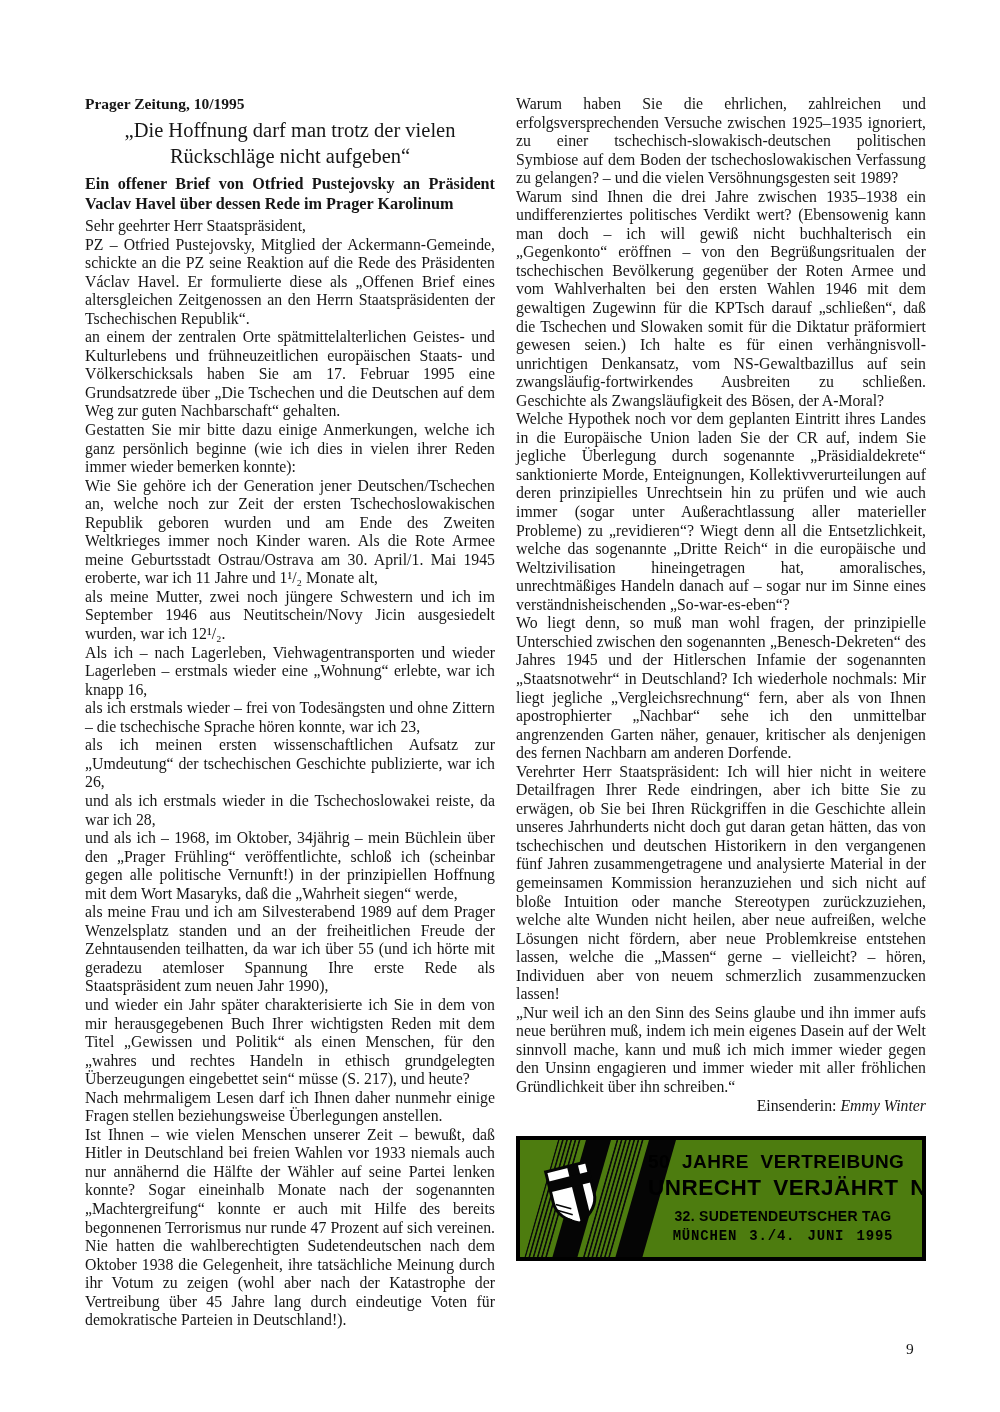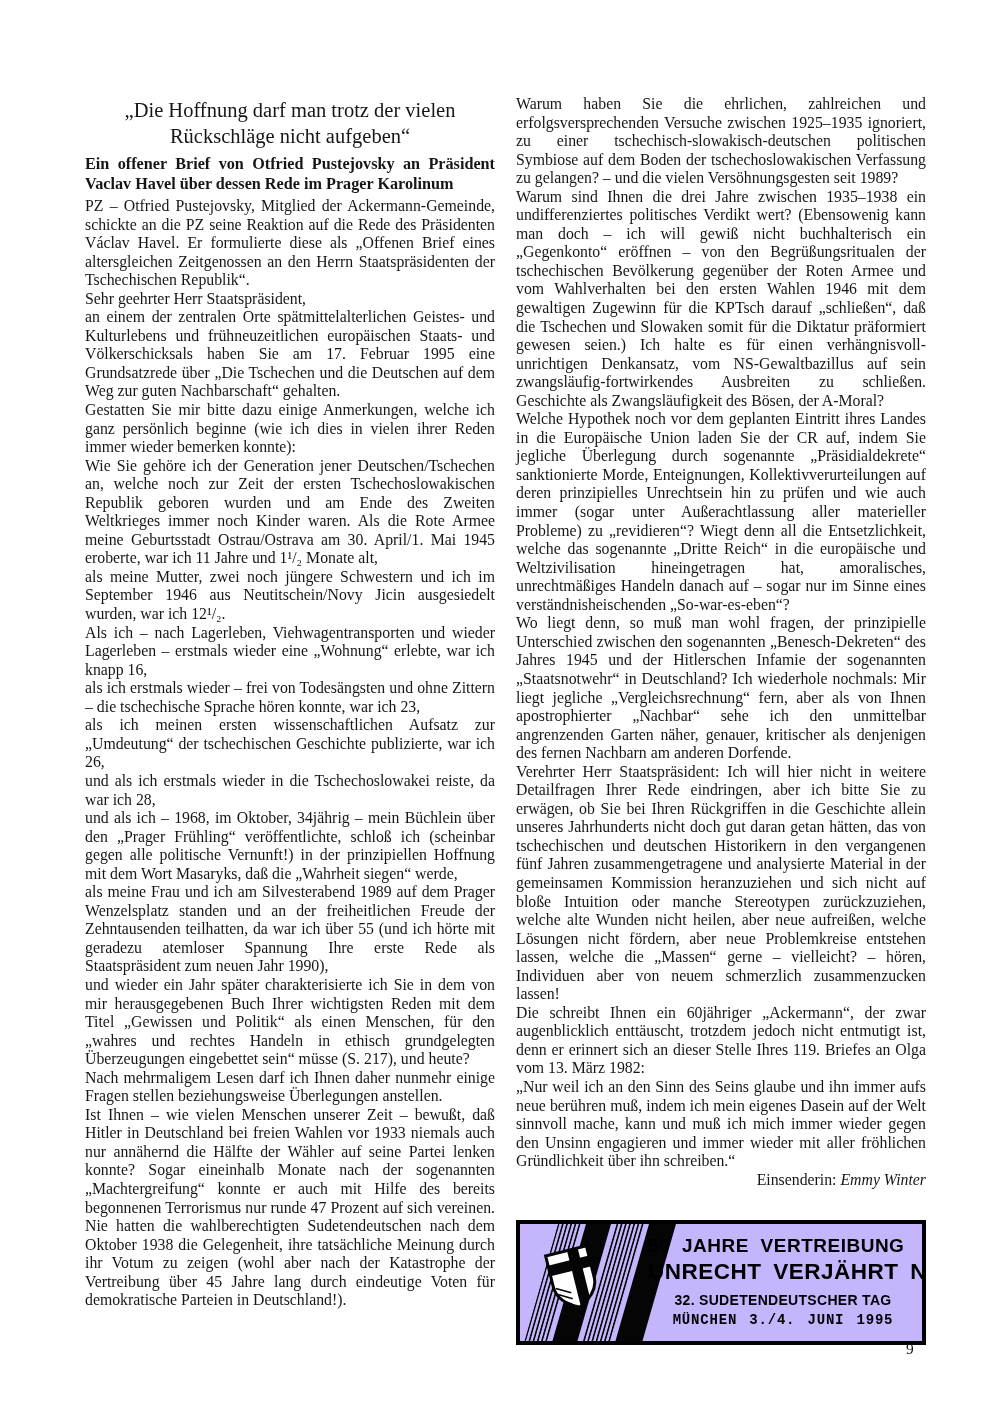--- a/index.html
+++ b/index.html
@@ -33,26 +33,26 @@
     font-size:15.8px; line-height:18.55px;
     text-align:justify; margin:0;
   }
   .signature {
     font-size:15.8px; line-height:18.55px;
     text-align:right; margin:0;
   }
   .signature .sig-name { font-style:italic; }
   
   .ad-box {
-    margin-top:31px;
+    margin-top:21px;
     height:117px;
     border:4px solid #000;
     position:relative;
     overflow:hidden;
-    background:#c4b5fd;
+    background:#4d7c0f;
   }
   .ad-art { position:absolute; left:0; top:0; height:117px; width:175px; }
   .ad-text {
     position:absolute; left:128px; right:4px; top:0;
     text-align:center;
     font-family:"Liberation Sans", sans-serif;
     font-weight:bold; color:#000;
   }
   .ad-line1 { font-size:19px; letter-spacing:0.5px; word-spacing:6px; margin-top:11px; white-space:nowrap; padding-right:34px; }
   .ad-line2 { font-size:22.5px; letter-spacing:0.5px; word-spacing:5px; margin-top:2px; white-space:nowrap; }
@@ -63,24 +63,25 @@
     font-size:15.5px;
   }
 </style>
 </head>
 <body>
 
 <div class="page">
   <div class="columns">
 
     <div class="col">
+      <p class="kicker">Prager Zeitung, 10/1995</p>
       <h1 class="headline">„Die Hoffnung darf man trotz der vielen Rückschläge nicht aufgeben“</h1>
       <p class="subhead">Ein offener Brief von Otfried Pustejovsky an Präsident Vaclav Havel über dessen Rede im Prager Karolinum</p>
+      <p class="body">Sehr geehrter Herr Staatspräsident,</p>
       <p class="body">PZ – Otfried Pustejovsky, Mitglied der Ackermann-Gemeinde, schickte an die PZ seine Reaktion auf die Rede des Präsidenten Václav Havel. Er formulierte diese als „Offenen Brief eines altersgleichen Zeitgenossen an den Herrn Staatspräsidenten der Tschechischen Republik“.</p>
-      <p class="body">Sehr geehrter Herr Staatspräsident,</p>
       <p class="body">an einem der zentralen Orte spätmittelalterlichen Geistes- und Kulturlebens und frühneuzeitlichen europäischen Staats- und Völkerschicksals haben Sie am 17. Februar 1995 eine Grundsatzrede über „Die Tschechen und die Deutschen auf dem Weg zur guten Nachbarschaft“ gehalten.</p>
       <p class="body">Gestatten Sie mir bitte dazu einige Anmerkungen, welche ich ganz persönlich beginne (wie ich dies in vielen ihrer Reden immer wieder bemerken konnte):</p>
       <p class="body">Wie Sie gehöre ich der Generation jener Deutschen/Tschechen an, welche noch zur Zeit der ersten Tschechoslowakischen Republik geboren wurden und am Ende des Zweiten Weltkrieges immer noch Kinder waren. Als die Rote Armee meine Geburtsstadt Ostrau/Ostrava am 30. April/1. Mai 1945 eroberte, war ich 11 Jahre und 1¹/₂ Monate alt,</p>
       <p class="body">als meine Mutter, zwei noch jüngere Schwestern und ich im September 1946 aus Neutitschein/Novy Jicin ausgesiedelt wurden, war ich 12¹/₂.</p>
       <p class="body">Als ich – nach Lagerleben, Viehwagentransporten und wieder Lagerleben – erstmals wieder eine „Wohnung“ erlebte, war ich knapp 16,</p>
       <p class="body">als ich erstmals wieder – frei von Todesängsten und ohne Zittern – die tschechische Sprache hören konnte, war ich 23,</p>
       <p class="body">als ich meinen ersten wissenschaftlichen Aufsatz zur „Umdeutung“ der tschechischen Geschichte publizierte, war ich 26,</p>
       <p class="body">und als ich erstmals wieder in die Tschechoslowakei reiste, da war ich 28,</p>
       <p class="body">und als ich – 1968, im Oktober, 34jährig – mein Büchlein über den „Prager Frühling“ veröffentlichte, schloß ich (scheinbar gegen alle politische Vernunft!) in der prinzipiellen Hoffnung mit dem Wort Masaryks, daß die „Wahrheit siegen“ werde,</p>
       <p class="body">als meine Frau und ich am Silvesterabend 1989 auf dem Prager Wenzelsplatz standen und an der freiheitlichen Freude der Zehntausenden teilhatten, da war ich über 55 (und ich hörte mit geradezu atemloser Spannung Ihre erste Rede als Staatspräsident zum neuen Jahr 1990),</p>
@@ -88,21 +89,20 @@
       <p class="body">Nach mehrmaligem Lesen darf ich Ihnen daher nunmehr einige Fragen stellen beziehungsweise Überlegungen anstellen.</p>
       <p class="body">Ist Ihnen – wie vielen Menschen unserer Zeit – bewußt, daß Hitler in Deutschland bei freien Wahlen vor 1933 niemals auch nur annähernd die Hälfte der Wähler auf seine Partei lenken konnte? Sogar eineinhalb Monate nach der sogenannten „Machtergreifung“ konnte er auch mit Hilfe des bereits begonnenen Terrorismus nur runde 47 Prozent auf sich vereinen. Nie hatten die wahlberechtigten Sudetendeutschen nach dem Oktober 1938 die Gelegenheit, ihre tatsächliche Meinung durch ihr Votum zu zeigen (wohl aber nach der Katastrophe der Vertreibung über 45 Jahre lang durch eindeutige Voten für demokratische Parteien in Deutschland!).</p>
     </div>
 
     <div class="col">
       <p class="body">Warum haben Sie die ehrlichen, zahlreichen und erfolgsversprechenden Versuche zwischen 1925–1935 ignoriert, zu einer tschechisch-slowakisch-deutschen politischen Symbiose auf dem Boden der tschechoslowakischen Verfassung zu gelangen? – und die vielen Versöhnungsgesten seit 1989?</p>
       <p class="body">Warum sind Ihnen die drei Jahre zwischen 1935–1938 ein undifferenziertes politisches Verdikt wert? (Ebensowenig kann man doch – ich will gewiß nicht buchhalterisch ein „Gegenkonto“ eröffnen – von den Begrüßungsritualen der tschechischen Bevölkerung gegenüber der Roten Armee und vom Wahlverhalten bei den ersten Wahlen 1946 mit dem gewaltigen Zugewinn für die KPTsch darauf „schließen“, daß die Tschechen und Slowaken somit für die Diktatur präformiert gewesen seien.) Ich halte es für einen verhängnisvoll-unrichtigen Denkansatz, vom NS-Gewaltbazillus auf sein zwangsläufig-fortwirkendes Ausbreiten zu schließen. Geschichte als Zwangsläufigkeit des Bösen, der A-Moral?</p>
       <p class="body">Welche Hypothek noch vor dem geplanten Eintritt ihres Landes in die Europäische Union laden Sie der CR auf, indem Sie jegliche Überlegung durch sogenannte „Präsidialdekrete“ sanktionierte Morde, Enteignungen, Kollektivverurteilungen auf deren prinzipielles Unrechtsein hin zu prüfen und wie auch immer (sogar unter Außerachtlassung aller materieller Probleme) zu „revidieren“? Wiegt denn all die Entsetzlichkeit, welche das sogenannte „Dritte Reich“ in die europäische und Weltzivilisation hineingetragen hat, amoralisches, unrechtmäßiges Handeln danach auf – sogar nur im Sinne eines verständnisheischenden „So-war-es-eben“?</p>
       <p class="body">Wo liegt denn, so muß man wohl fragen, der prinzipielle Unterschied zwischen den sogenannten „Benesch-Dekreten“ des Jahres 1945 und der Hitlerschen Infamie der sogenannten „Staatsnotwehr“ in Deutschland? Ich wiederhole nochmals: Mir liegt jegliche „Vergleichsrechnung“ fern, aber als von Ihnen apostrophierter „Nachbar“ sehe ich den unmittelbar angrenzenden Garten näher, genauer, kritischer als denjenigen des fernen Nachbarn am anderen Dorfende.</p>
       <p class="body">Verehrter Herr Staatspräsident: Ich will hier nicht in weitere Detailfragen Ihrer Rede eindringen, aber ich bitte Sie zu erwägen, ob Sie bei Ihren Rückgriffen in die Geschichte allein unseres Jahrhunderts nicht doch gut daran getan hätten, das von tschechischen und deutschen Historikern in den vergangenen fünf Jahren zusammengetragene und analysierte Material in der gemeinsamen Kommission heranzuziehen und sich nicht auf bloße Intuition oder manche Stereotypen zurückzuziehen, welche alte Wunden nicht heilen, aber neue aufreißen, welche Lösungen nicht fördern, aber neue Problemkreise entstehen lassen, welche die „Massen“ gerne – vielleicht? – hören, Individuen aber von neuem schmerzlich zusammenzucken lassen!</p>
-      <p class="body">Die schreibt Ihnen ein 60jähriger „Ackermann“, der zwar augenblicklich enttäuscht, trotzdem jedoch nicht entmutigt ist, denn er erinnert sich an dieser Stelle Ihres 119. Briefes an Olga vom 13. März 1982:</p>
       <p class="body">„Nur weil ich an den Sinn des Seins glaube und ihn immer aufs neue berühren muß, indem ich mein eigenes Dasein auf der Welt sinnvoll mache, kann und muß ich mich immer wieder gegen den Unsinn engagieren und immer wieder mit aller fröhlichen Gründlichkeit über ihn schreiben.“</p>
       <p class="signature"><span>Einsenderin: </span><span class="sig-name">Emmy Winter</span></p>
 
       <div class="ad-box">
         <svg class="ad-art" viewBox="0 0 175 117" xmlns="http://www.w3.org/2000/svg">
           <defs>
             <pattern id="pin" width="4.2" height="4.2" patternUnits="userSpaceOnUse">
               <rect x="0" y="0" width="1.7" height="4.2" fill="#0a0a0a"></rect>
             </pattern>
             <clipPath id="shieldClip">

